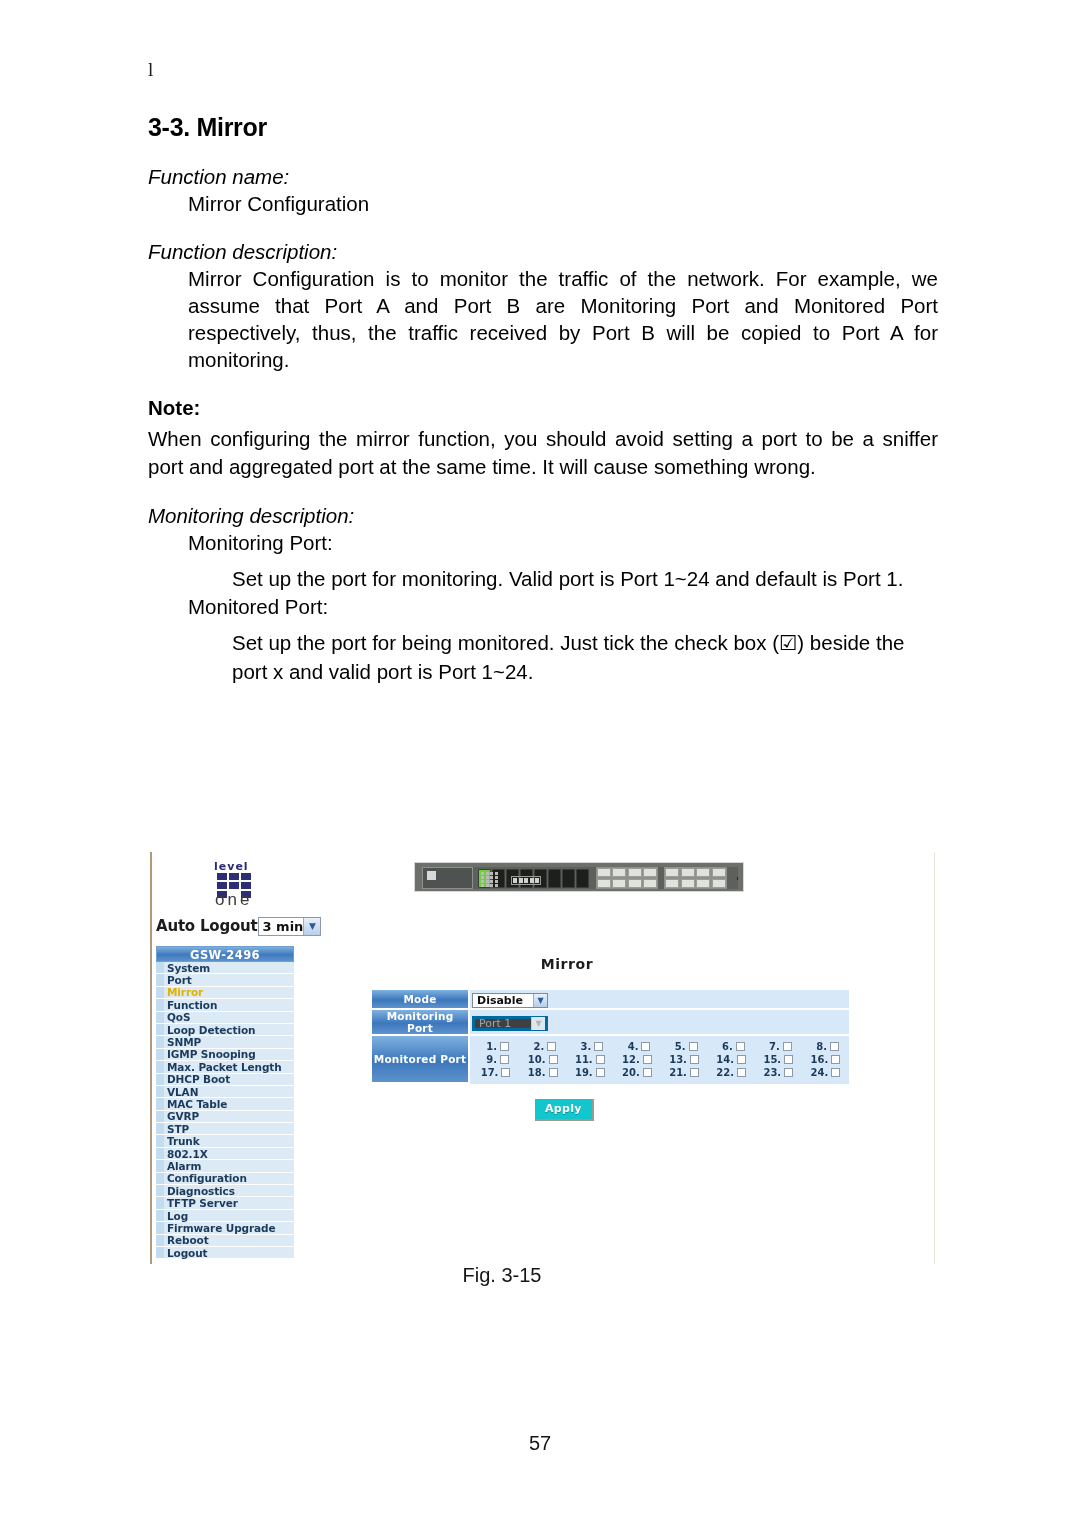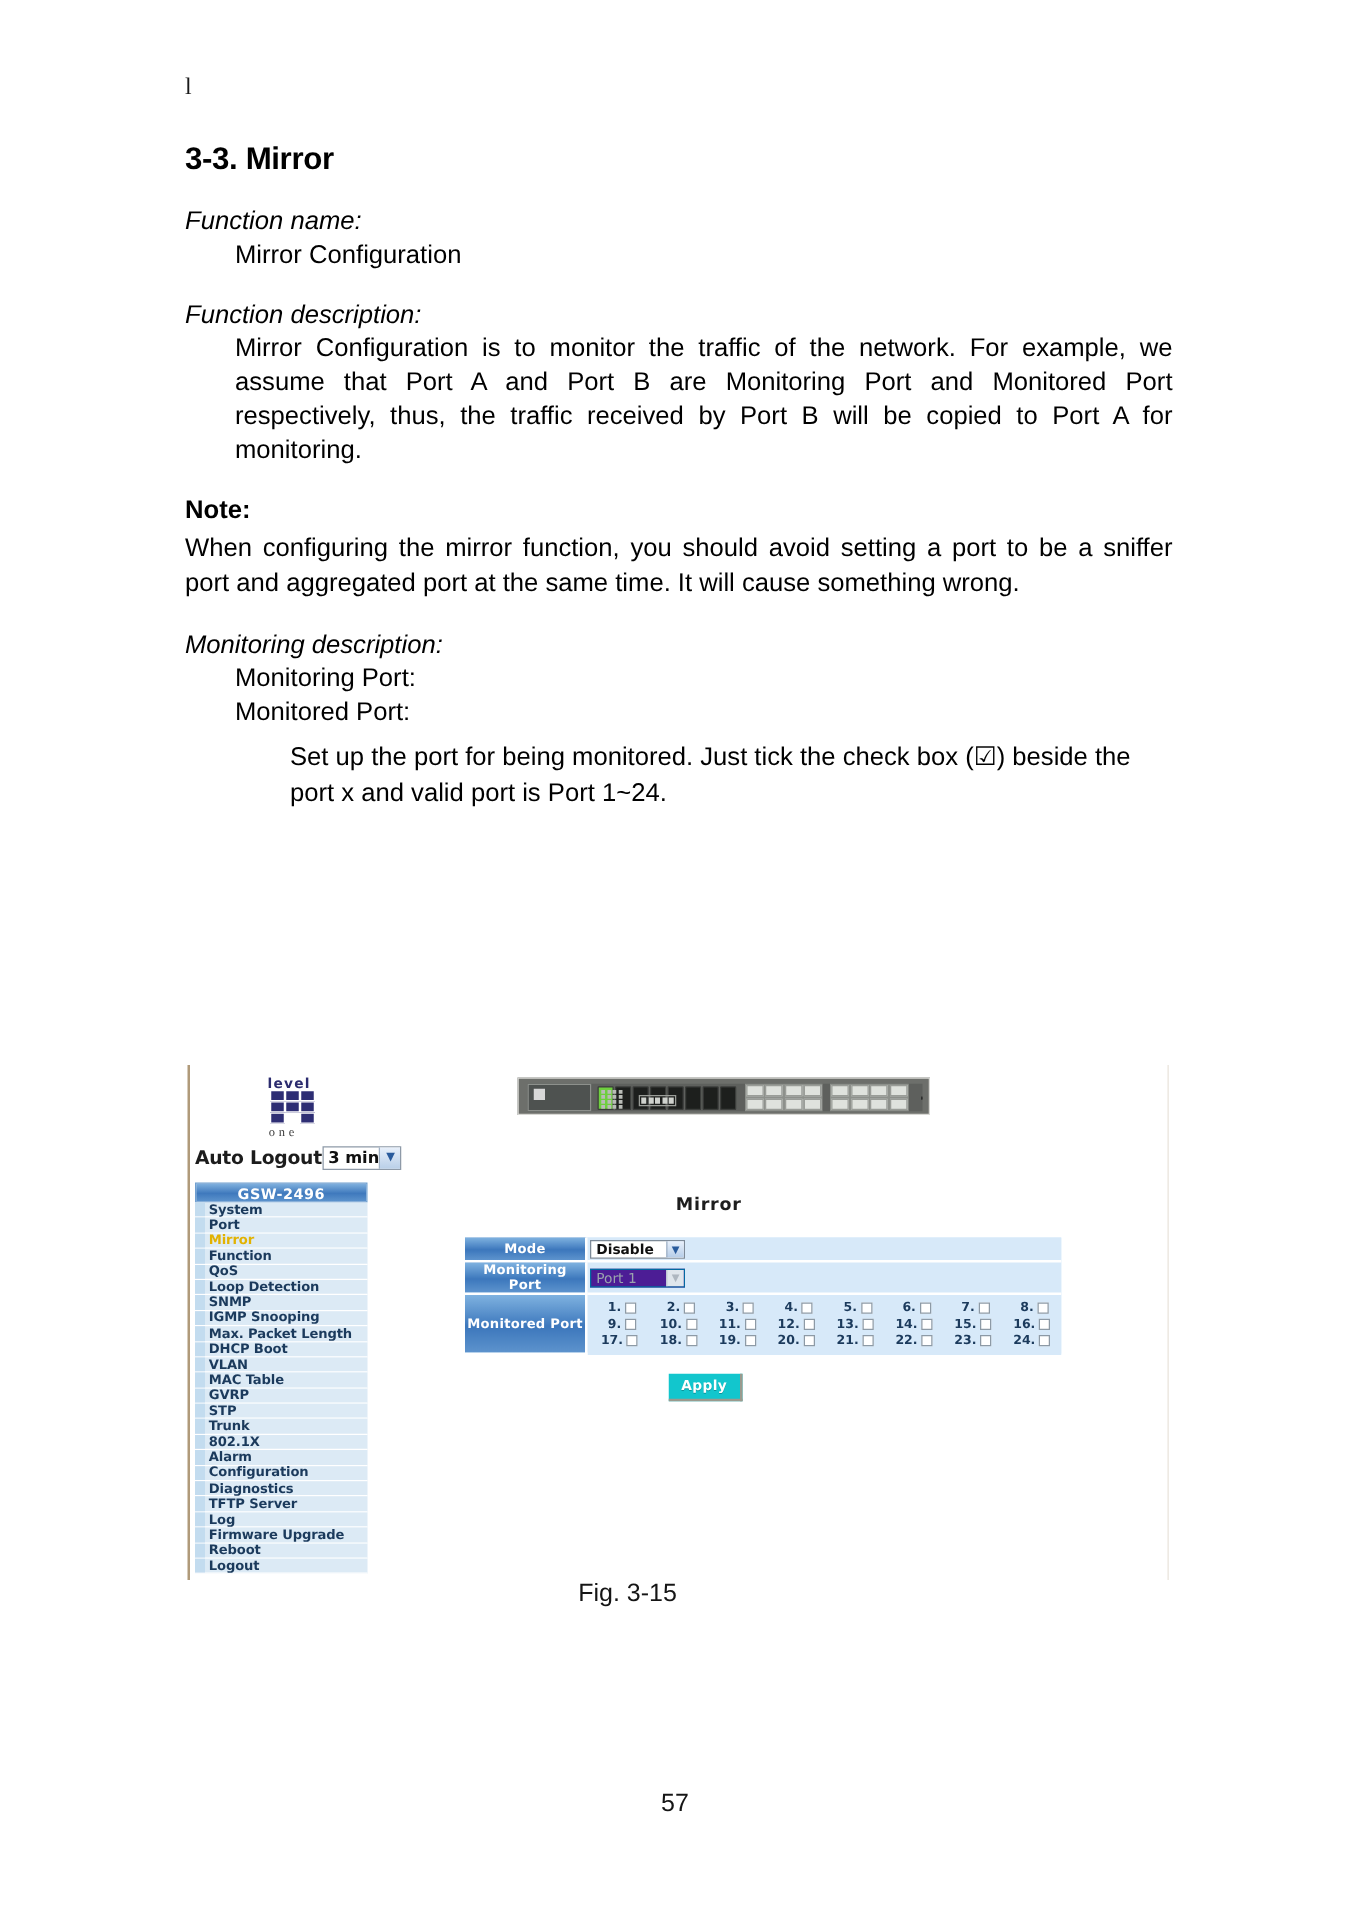--- a/index.html
+++ b/index.html
@@ -121,25 +121,25 @@
     position: absolute;
     left: 8px; top: 0;
     font-size: 11px;
     font-weight: bold;
     letter-spacing: 1px;
     color: #2b2b6e;
     font-family: "DejaVu Sans", sans-serif;
   }
   .logo-word-bot {
     position: absolute;
-    left: 9px; top: 41px;
-    font-size: 10px;
+    left: 9px; top: 30px;
+    font-size: 17px;
     letter-spacing: 3px;
     color: #3b3b3b;
-    font-family: Liberation Serif, serif;
+    font-family: Liberation Sans, sans-serif;
   }
   .logo-grid {
     position: absolute;
     left: 10px; top: 12px;
     width: 42px; height: 30px;
   }
   .logo-cell {
     position: absolute;
     width: 12px; height: 9px;
     background: #2e2e74;
@@ -389,22 +389,22 @@
     background: #ffffff;
     font-size: 11px;
     font-weight: bold;
     color: #101010;
     padding-left: 4px;
     width: 76px;
     font-family: "DejaVu Sans", sans-serif;
     box-sizing: border-box;
   }
   .sel-box2.disabled {
-    background: #4c1d95;
-    border: 1px solid #0369a1;
+    background: #404040;
+    border: 3px solid #0369a1;
     color: #9aa4ae;
     font-weight: normal;
   }
   .sel-arrow2 {
     width: 13px; height: 13px;
     background: linear-gradient(#e9f1fc, #b6cde8);
     border-left: 1px solid #9fb0c4;
     display: flex;
     align-items: center;
     justify-content: center;
@@ -500,20 +500,21 @@
     <div class="ital-head">Function description:</div>
     <div class="indent1 para-just">Mirror Configuration is to monitor the traffic of the network. For example, we assume that Port A and Port B are Monitoring Port and Monitored Port respectively, thus, the traffic received by Port B will be copied to Port A for monitoring.</div>
 
     <div class="note-label">Note:</div>
     <div class="note-body">When configuring the mirror function, you should avoid setting a port to be a sniffer port and aggregated port at the same time. It will cause something wrong.</div>
 
     <div class="ital-head">Monitoring description:</div>
 
 
     <div class="indent1 mport-label">Monitoring Port:</div>
+    <div class="indent2">Set up the port for monitoring. Valid port is Port 1~24 and default is Port 1.</div>
 
     <div class="indent1 mport-label">Monitored Port:</div>
     <div class="indent2">Set up the port for being monitored. Just tick the check box (☑) beside the port x and valid port is Port 1~24.</div>
 
   </div>
 
   <div class="shot">
     <div class="shot-inner">
 
       <div class="logo-wrap">

